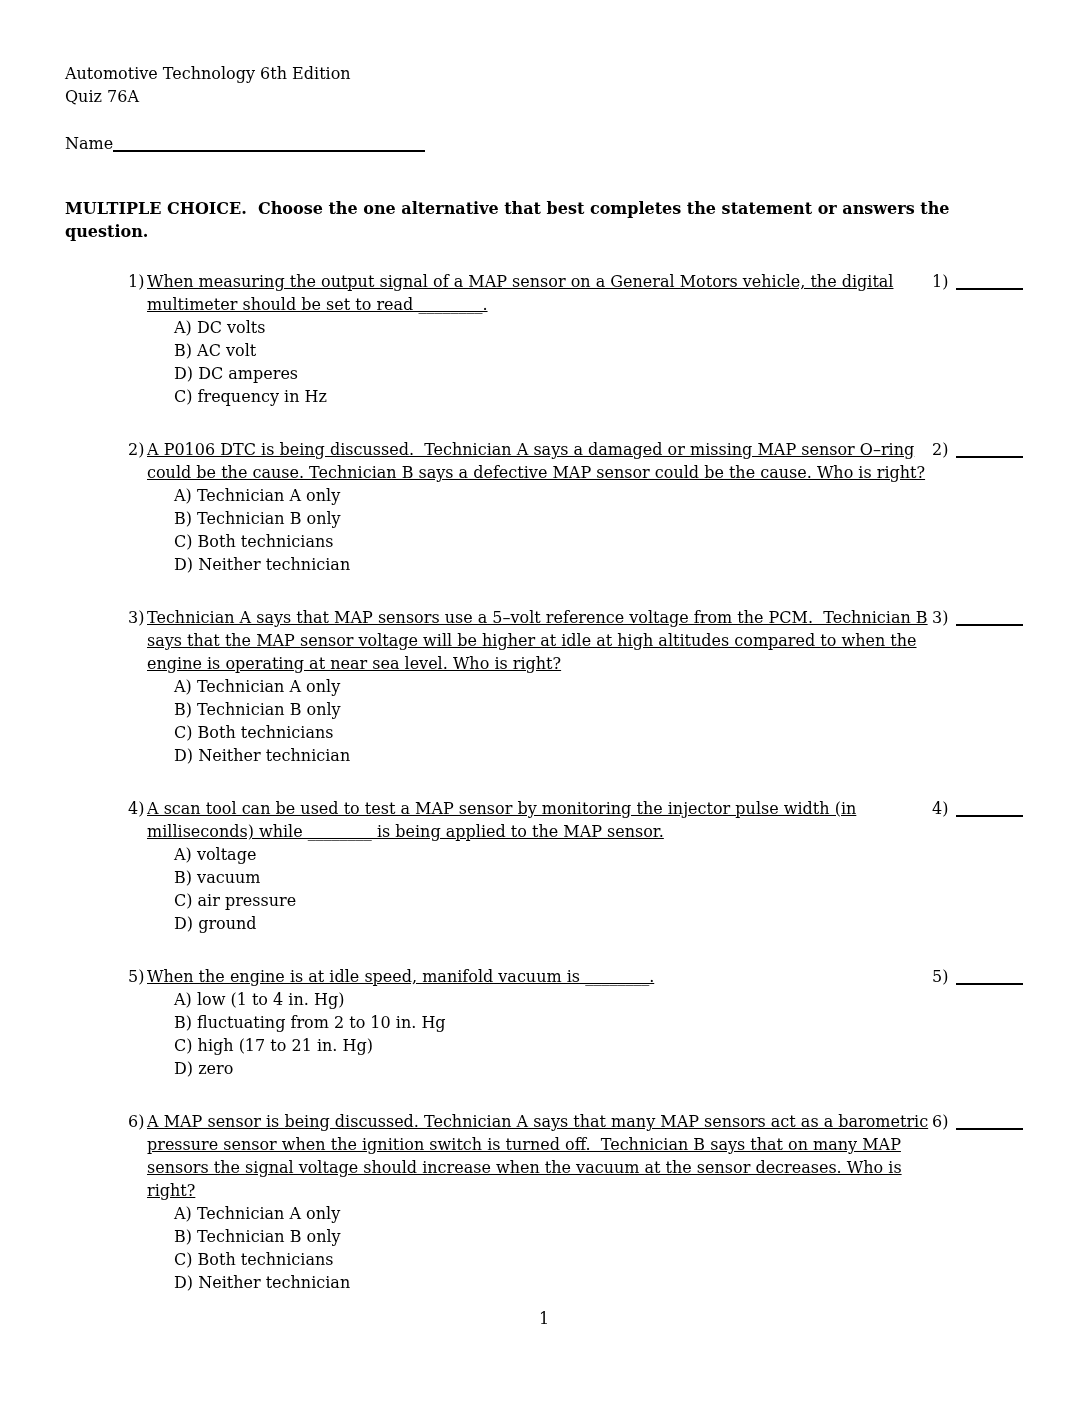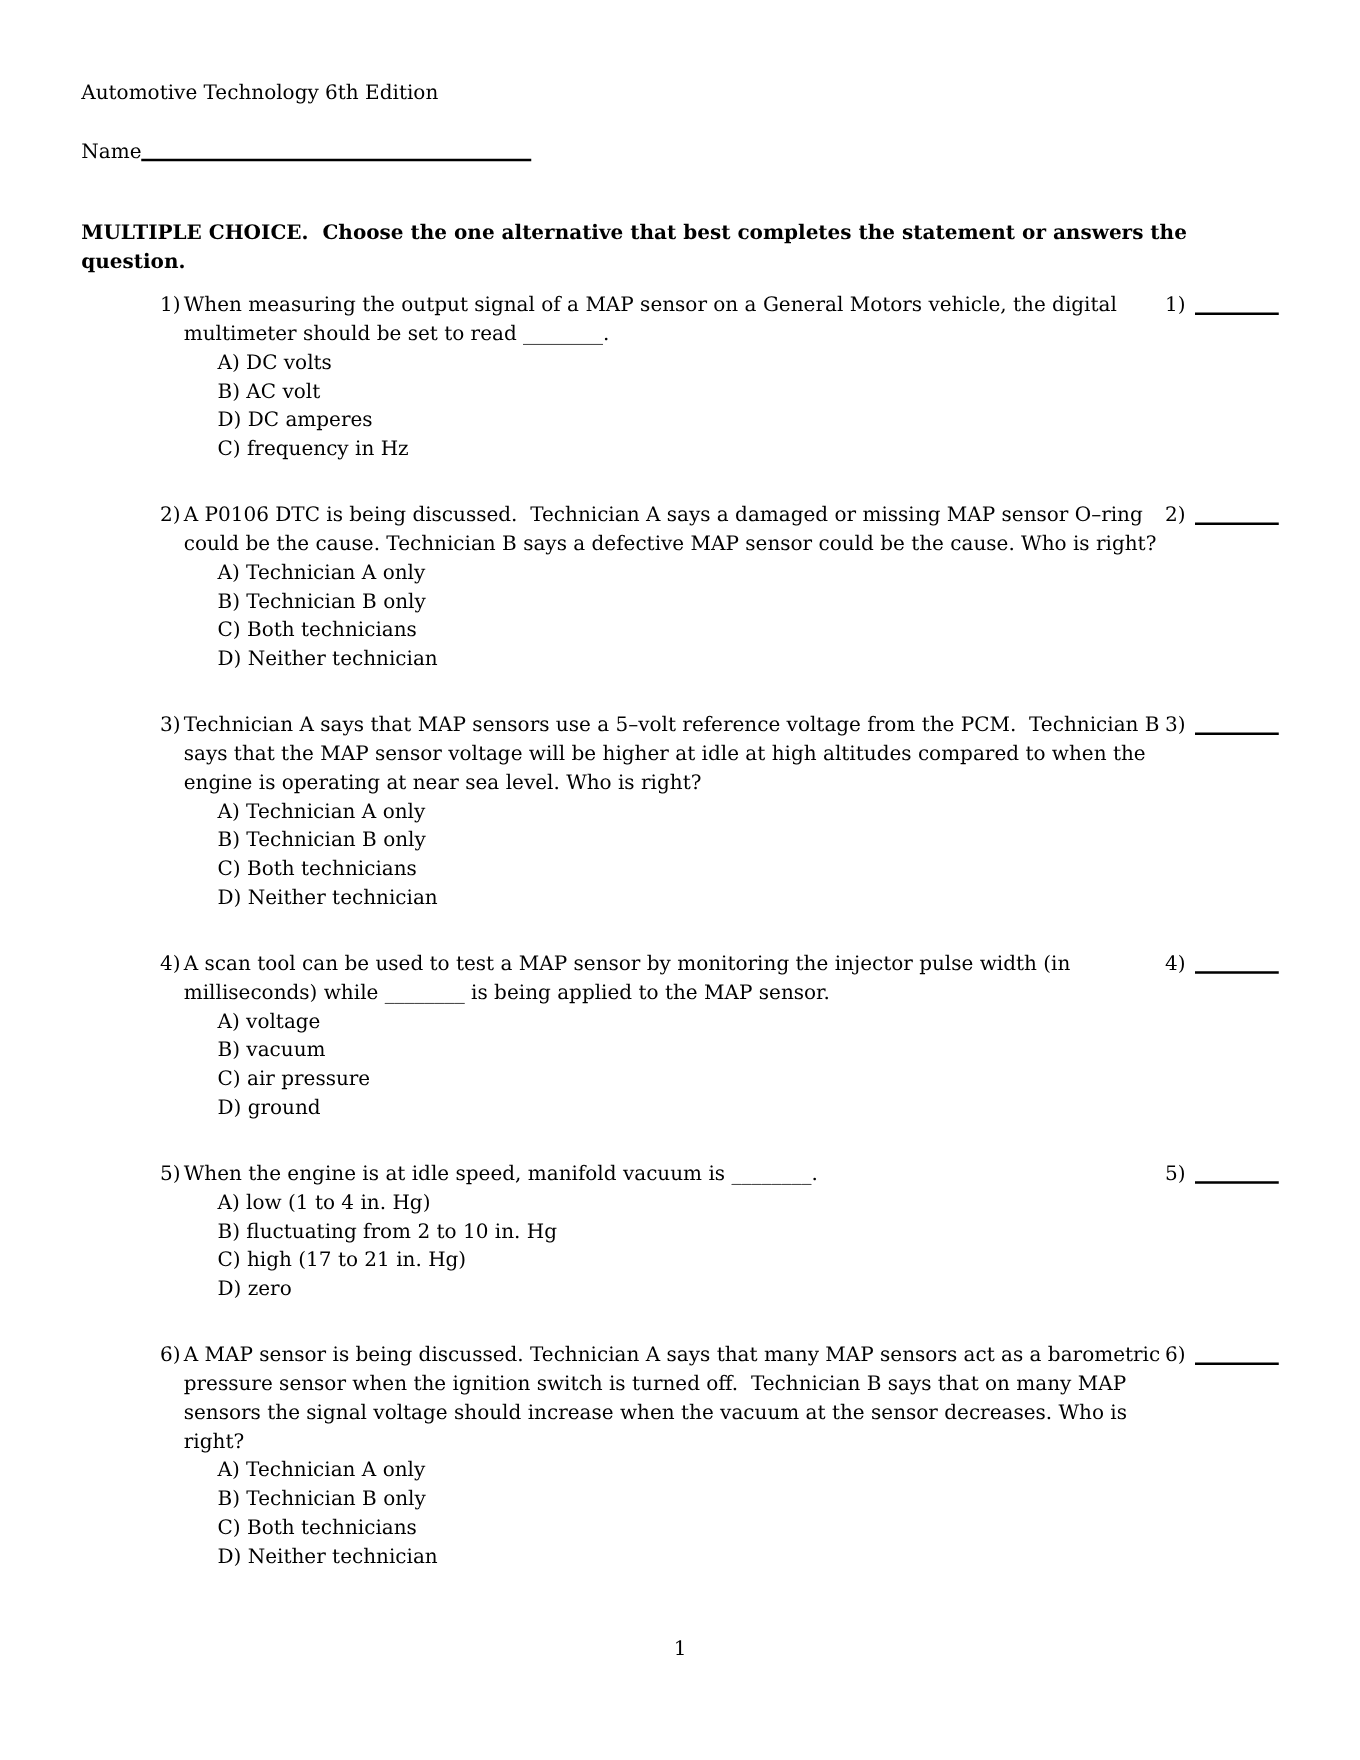--- a/index.html
+++ b/index.html
@@ -27,34 +27,35 @@
   }
   .name-underline {
     display: inline-block;
     width: 312px;
     border-bottom: 2px solid #000;
     position: relative;
     top: 3px;
   }
   .mc-heading {
     margin-top: 42px;
-    margin-bottom: 12px;
+    margin-bottom: 27px;
     font-weight: bold;
     white-space: pre-wrap;
   }
   .question {
     position: relative;
     margin-bottom: 30px;
   }
   .q-body {
     padding-left: 63px;
   }
   .q-line {
     white-space: pre;
     margin-left: 19px;
+    text-decoration: underline;
   }
   .q-line.first {
     margin-left: 0;
   }
   .q-num {
     display: inline-block;
     width: 19px;
   }
   .choice {
     margin-left: 46px;
@@ -81,20 +82,21 @@
     width: 100%;
     text-align: center;
   }
 </style>
 </head>
 <body>
 
 <div class="page">
 
   <div class="hdr-line">Automotive Technology 6th Edition</div>
+  <div class="hdr-line">Quiz 76A</div>
 
   <div class="name-row">
     <span>Name</span><span class="name-underline"></span>
   </div>
 
   <div class="mc-heading">MULTIPLE CHOICE.  Choose the one alternative that best completes the statement or answers the question.</div>
 
   <div class="question">
     <div class="q-body">
       <div class="q-line first"><span class="q-num">1)</span><span>When measuring the output signal of a MAP sensor on a General Motors vehicle, the digital</span></div>

